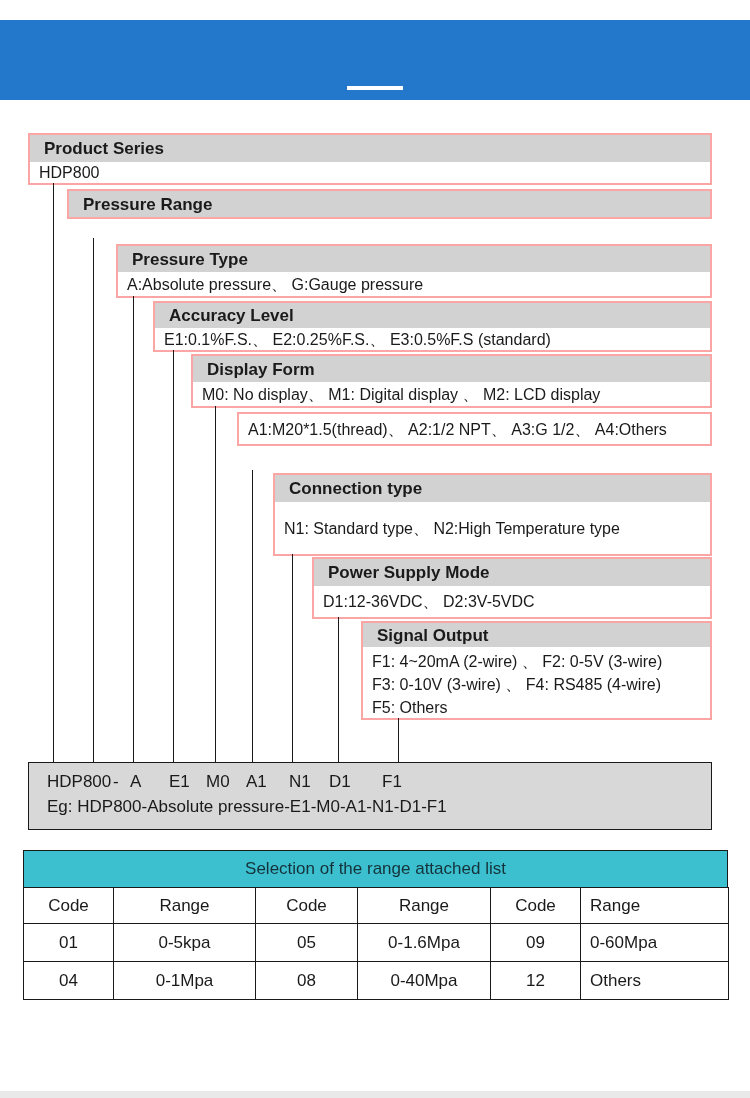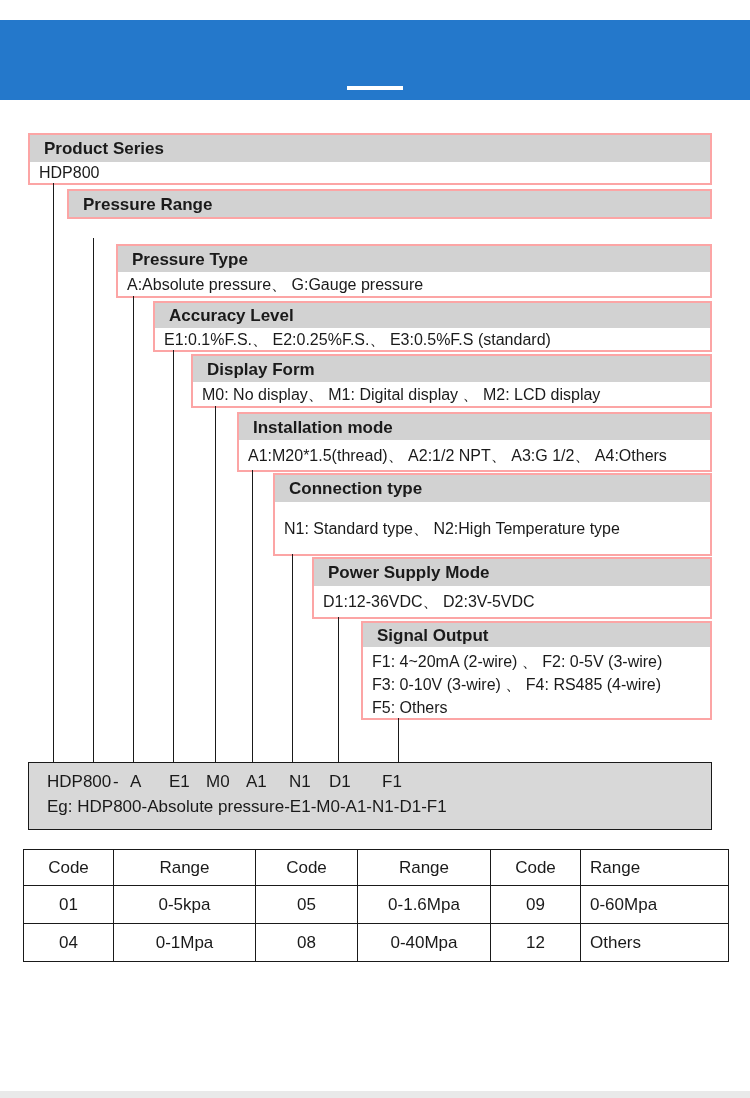--- a/index.html
+++ b/index.html
@@ -70,21 +70,20 @@
     <div class="sec-head" style="height:25px;">Accuracy Level</div>
     <div class="sec-body" style="height:22px;">E1:0.1%F.S.、 E2:0.25%F.S.、 E3:0.5%F.S (standard)</div>
   </div>
 
   <div class="sec" style="left:191px;top:354px;width:521px;">
     <div class="sec-head" style="height:26px;">Display Form</div>
     <div class="sec-body" style="height:24px;">M0: No display、 M1: Digital display 、 M2: LCD display</div>
   </div>
 
   <div class="sec" style="left:237px;top:412px;width:475px;">
-    <div class="sec-head" style="height:26px;">Installation mode</div>
     <div class="sec-body" style="height:30px;">A1:M20*1.5(thread)、 A2:1/2 NPT、 A3:G 1/2、 A4:Others</div>
   </div>
 
   <div class="sec" style="left:273px;top:473px;width:439px;">
     <div class="sec-head" style="height:27px;">Connection type</div>
     <div class="sec-body" style="height:52px;">N1: Standard type、 N2:High Temperature type</div>
   </div>
 
   <div class="sec" style="left:312px;top:557px;width:400px;">
     <div class="sec-head" style="height:27px;">Power Supply Mode</div>
@@ -115,20 +114,21 @@
     <span class="code" style="left:140px;">E1</span>
     <span class="code" style="left:177px;">M0</span>
     <span class="code" style="left:217px;">A1</span>
     <span class="code" style="left:260px;">N1</span>
     <span class="code" style="left:300px;">D1</span>
     <span class="code" style="left:353px;">F1</span>
     <div class="code-eg">Eg: HDP800-Absolute pressure-E1-M0-A1-N1-D1-F1</div>
   </div>
 
   <div class="rtable-wrap">
+    <div class="rtable-title">Selection of the range attached list</div>
     <table class="rtable">
       <colgroup>
         <col style="width:90px">
           <col style="width:142px">
           <col style="width:102px">
         <col style="width:133px">
           <col style="width:90px">
           <col style="width:148px">
       </colgroup>
       <tbody>

